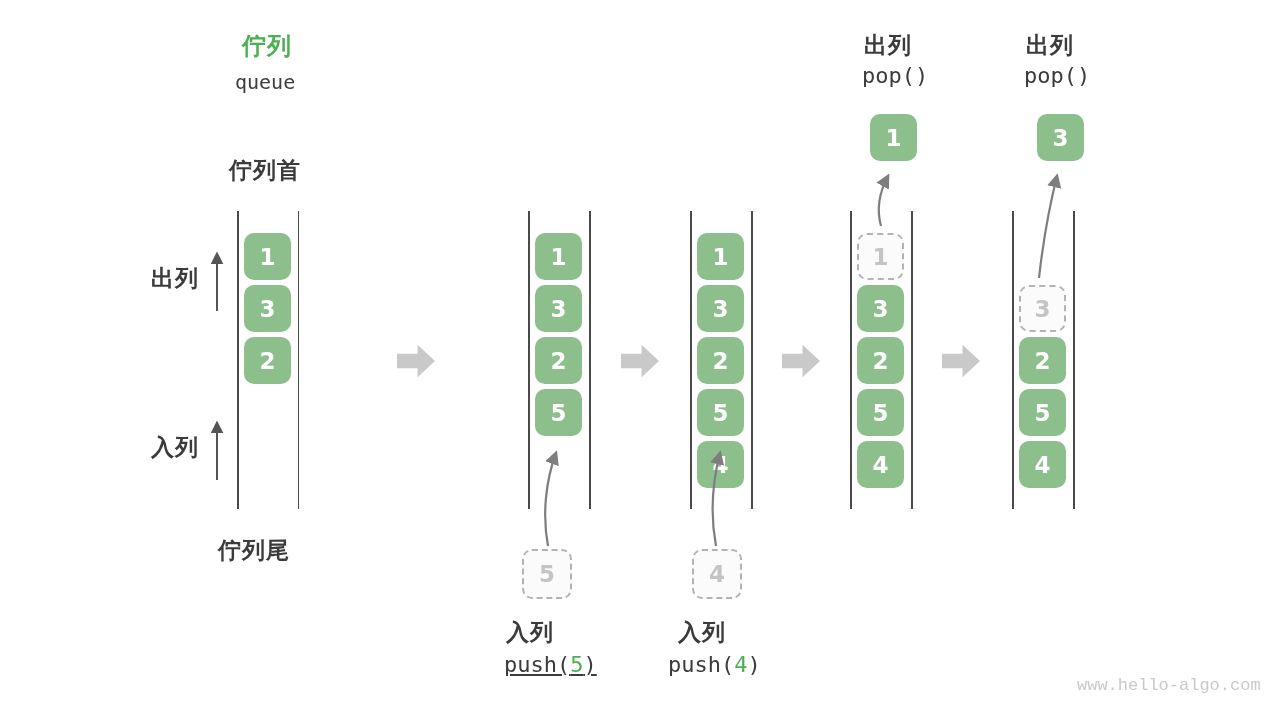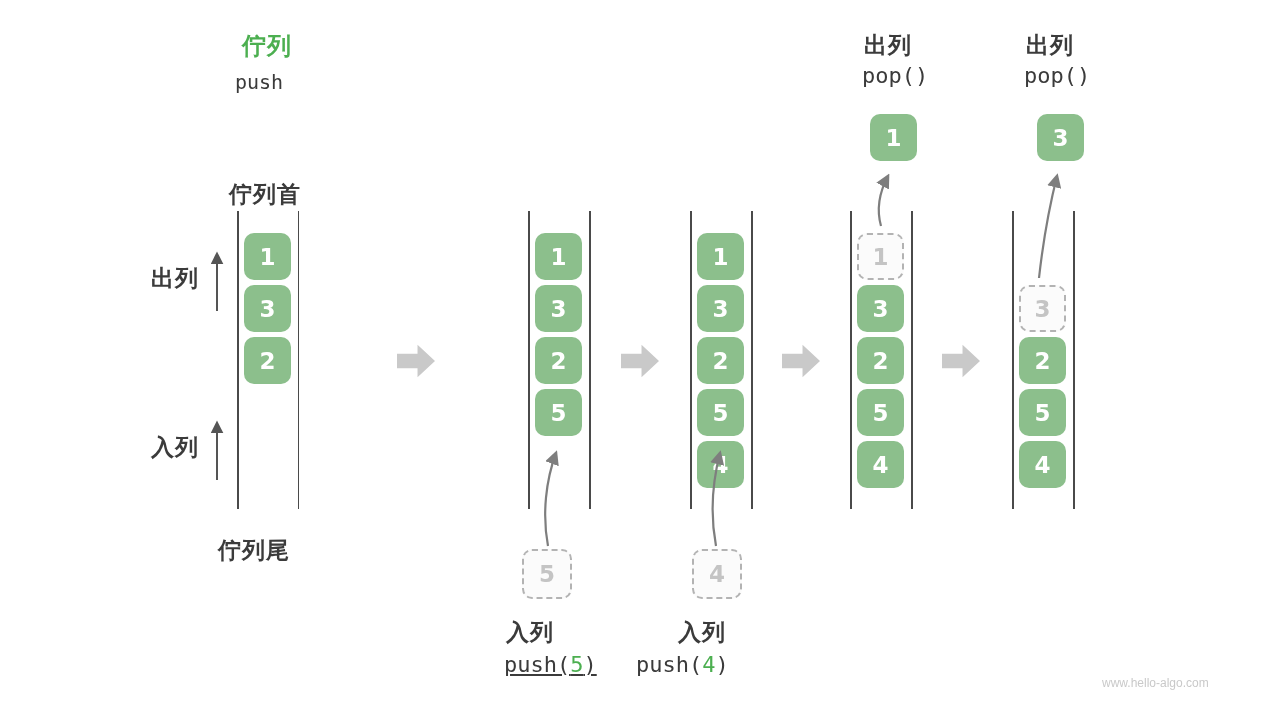--- a/index.html
+++ b/index.html
@@ -14,37 +14,37 @@
   .vline{position:absolute;top:211px;height:298px;width:1.5px;background:var(--line-dark);}
   .cell{position:absolute;width:47px;height:47px;border-radius:10px;background:var(--cell-green);
         color:#fff;font-weight:bold;font-size:23px;display:flex;align-items:center;justify-content:center;}
   .ghost{position:absolute;box-sizing:border-box;width:47px;height:47px;border-radius:10px;
          border:2px dashed var(--ghost-border);background:#fbfbfb;color:var(--ghost-text);
          font-weight:bold;font-size:23px;display:flex;align-items:center;justify-content:center;}
   .ghost.staged{width:50px;height:50px;}
   .block-arrow{position:absolute;width:38px;height:34px;background:var(--block-arrow-gray);
                clip-path:polygon(0% 29%,54% 29%,54% 2%,100% 50%,54% 98%,54% 71%,0% 71%);}
   .green-digit{color:var(--accent-green);}
-  .watermark{position:absolute;left:1102px;top:676px;font-family:Liberation Sans, sans-serif;
-             font-size:12px;color:var(--watermark-gray);}
+  .watermark{position:absolute;left:1077px;top:676px;font-family:Liberation Mono, monospace;
+             font-size:17px;color:var(--watermark-gray);}
   svg.overlay{position:absolute;left:0;top:0;pointer-events:none;}
   .thin-arrow{stroke:#555;stroke-width:2;fill:none;}
   .curve-arrow{stroke:var(--arrow-gray);stroke-width:2.2;fill:none;}
   .ah-dark{fill:#555;}
   .ah-gray{fill:var(--arrow-gray);}
 </style>
 </head>
 <body>
 
 <div class="canvas">
 
   <div class="title-zh">佇列</div>
-  <div class="title-en">push</div>
+  <div class="title-en">queue</div>
 
-  <div class="zh-label" style="left:229px;top:155px;margin-top:24px;">佇列首</div>
+  <div class="zh-label" style="left:229px;top:155px;">佇列首</div>
   <div class="zh-label" style="left:218px;top:535px;">佇列尾</div>
   <div class="zh-label" style="left:151px;top:263px;">出列</div>
   <div class="zh-label" style="left:151px;top:432px;">入列</div>
 
   <div class="vline" style="left:237px;"></div>
   <div class="vline" style="left:297.5px;"></div>
   <div class="cell" style="left:244px;top:233px;">1</div>
   <div class="cell" style="left:244px;top:285px;">3</div>
   <div class="cell" style="left:244px;top:337px;">2</div>
 
@@ -65,21 +65,21 @@
 
   <div class="vline" style="left:690px;"></div>
   <div class="vline" style="left:751px;"></div>
   <div class="cell" style="left:697px;top:233px;">1</div>
   <div class="cell" style="left:697px;top:285px;">3</div>
   <div class="cell" style="left:697px;top:337px;">2</div>
   <div class="cell" style="left:697px;top:389px;">5</div>
   <div class="cell" style="left:697px;top:441px;">4</div>
   <div class="ghost staged" style="left:692px;top:549px;">4</div>
   <div class="zh-label" style="left:678px;top:617px;">入列</div>
-  <div class="code" style="left:636px;top:652px;"><span>push(</span><span class="green-digit">4</span><span>)</span></div>
+  <div class="code" style="left:668px;top:652px;"><span>push(</span><span class="green-digit">4</span><span>)</span></div>
 
   <div class="vline" style="left:850px;"></div>
   <div class="vline" style="left:911px;"></div>
   <div class="zh-label" style="left:864px;top:30px;">出列</div>
   <div class="code" style="left:862px;top:63px;">pop()</div>
   <div class="cell" style="left:870px;top:114px;">1</div>
   <div class="ghost" style="left:857px;top:233px;">1</div>
   <div class="cell" style="left:857px;top:285px;">3</div>
   <div class="cell" style="left:857px;top:337px;">2</div>
   <div class="cell" style="left:857px;top:389px;">5</div>

